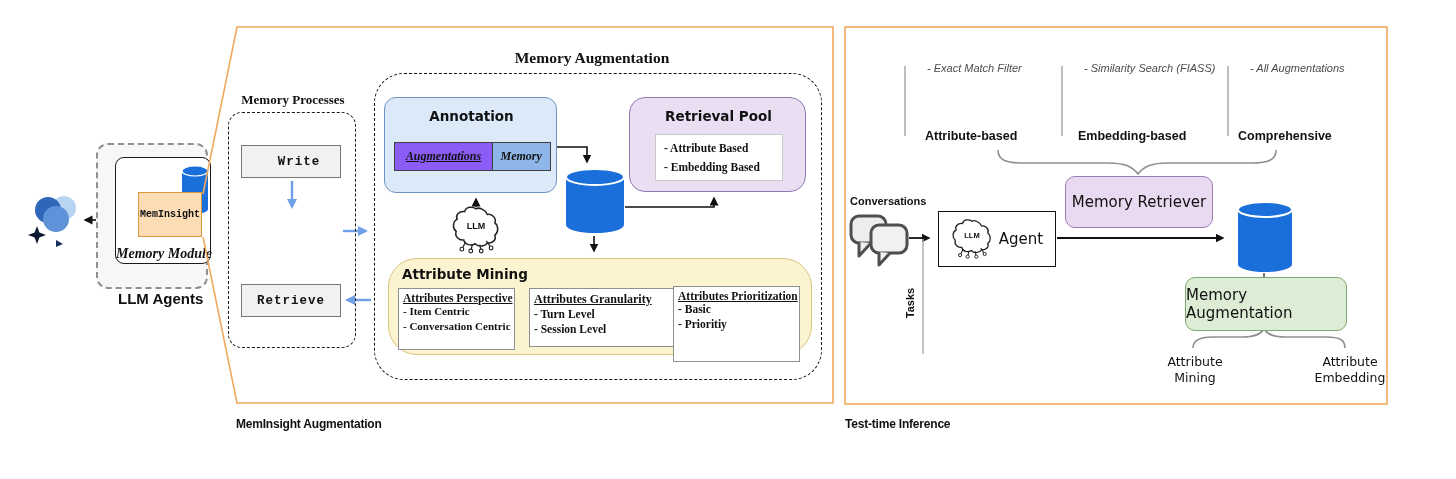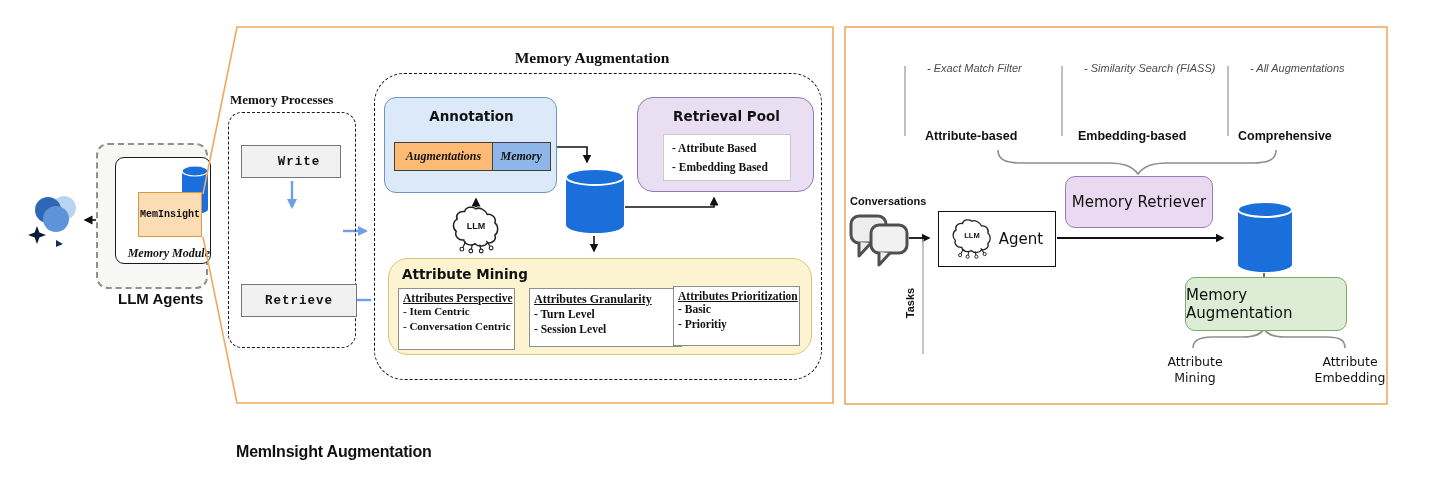--- a/index.html
+++ b/index.html
@@ -3,31 +3,31 @@
 <meta charset="utf-8">
 <style>
   html,body{margin:0;padding:0;background:#fff;}
   #stage{position:relative;width:1456px;height:479px;background:#fff;overflow:hidden;
          font-family:"Liberation Sans",sans-serif;color:#111;}
   .abs{position:absolute;box-sizing:border-box;}
   .t{position:absolute;white-space:nowrap;}
   .serifB{font-family:"Liberation Serif",serif;font-weight:bold;}
   .sansT{font-family:"DejaVu Sans",sans-serif;font-weight:bold;}
   .mono{font-family:"Liberation Mono",monospace;font-weight:bold;}
-  .caption{font-weight:bold;font-size:16px;letter-spacing:-0.2px;margin-top:26px;}
+  .caption{font-weight:bold;font-size:12px;letter-spacing:-0.2px;}
 
   .dashedBox{border:1.6px dashed #1a1a1a;border-radius:14px;background:transparent;}
   .stepBox{background:#f1f1f1;border:1.5px solid #777;display:flex;align-items:center;justify-content:center;
            font-size:12.5px;letter-spacing:1px;}
   .annotation{background:#dbe9f8;border:1.5px solid #6e94c4;border-radius:12px;}
   .chip{display:flex;align-items:center;justify-content:center;border:1.3px solid #3f3f3f;
         font-family:"Liberation Serif",serif;font-weight:bold;font-style:italic;font-size:12px;}
-  .purpleBox{background:#e9def2;border:1.5px solid #917ab2;border-radius:16px;margin-left:8px;}
+  .purpleBox{background:#e9def2;border:1.5px solid #917ab2;border-radius:16px;}
   .whiteInner{background:#fff;border:1px solid #c9c9c9;}
-  .miningBox{background:#fcf3d1;border:1.5px solid #d9c47c;border-radius:20px;text-decoration:underline;}
+  .miningBox{background:#fcf3d1;border:1.5px solid #d9c47c;border-radius:29px;text-decoration:underline;}
   .groupBox{background:#fff;border:1.2px solid #8f8f8f;padding:3px 4px 0 4px;}
   .groupTitle{font-family:"Liberation Serif",serif;font-weight:bold;font-size:11.5px;text-decoration:underline;white-space:nowrap;}
   .groupItem{font-family:"Liberation Serif",serif;font-weight:bold;font-size:11px;line-height:15px;white-space:nowrap;}
   .retrBox{background:#e9d9f1;border:1.5px solid #9b7cb5;border-radius:10px;display:flex;align-items:center;justify-content:center;
            font-family:"DejaVu Sans",sans-serif;font-size:15px;}
   .greenBox{background:#ddecd4;border:1.5px solid #7fa871;border-radius:10px;display:flex;align-items:center;justify-content:center;
            font-family:"DejaVu Sans",sans-serif;font-size:15px;}
   .agentBox{background:#fff;border:1.8px solid #111;display:flex;align-items:center;justify-content:center;gap:6px;
            font-family:"DejaVu Sans",sans-serif;font-size:15px;}
   .note{font-style:italic;font-size:11px;color:#4d4d4d;margin-left:20px;}
@@ -96,35 +96,35 @@
   <div class="abs" style="left:96px;top:143px;width:112px;height:146px;border:2px dashed #909090;border-radius:12px;background:#f7f7f6;z-index:2;"></div>
   <div class="abs" style="left:115px;top:157px;width:96px;height:107px;border:1.6px solid #1a1a1a;border-radius:9px;background:#fff;z-index:2;"></div>
 
   <svg class="abs" style="left:181px;top:164px;z-index:3;" width="28" height="52" viewBox="0 0 28 52">
     <path d="M1 7 v38 a13 5 0 0 0 26 0 v-38" fill="#1a6fdb"></path>
     <ellipse cx="14" cy="7" rx="13" ry="5" fill="#1a6fdb" stroke="#fff" stroke-width="1.2"></ellipse>
   </svg>
 
   <div class="abs mono" style="left:138px;top:192px;width:64px;height:45px;background:#fbdcb4;border:1.4px solid #d99a3d;display:flex;align-items:center;justify-content:center;font-size:10px;z-index:4;">MemInsight</div>
 
-  <div class="t serifB" style="left:116px;top:246px;width:94px;text-align:right;font-style:italic;font-size:12px;z-index:4;">Memory Module</div>
+  <div class="t serifB" style="left:116px;top:246px;width:94px;text-align:left;font-style:italic;font-size:14px;z-index:4;">Memory Module</div>
   <div class="t" style="left:118px;top:290px;font-weight:bold;font-size:15px;z-index:4;">LLM Agents</div>
 
-  <div class="t serifB" style="left:230px;top:92px;width:126px;text-align:left;font-size:13px;z-index:2;">Memory Processes</div>
+  <div class="t serifB" style="left:230px;top:92px;width:126px;text-align:center;font-size:13px;z-index:2;">Memory Processes</div>
   <div class="abs dashedBox" style="left:228px;top:112px;width:128px;height:236px;z-index:2;"></div>
   <div class="abs stepBox mono" style="left:241px;top:145px;width:100px;height:33px;z-index:3;padding-left:16px;">Write</div>
-  <div class="abs stepBox mono" style="left:241px;top:284px;width:116px;height:33px;z-index:3;">Retrieve</div>
+  <div class="abs stepBox mono" style="left:241px;top:284px;width:100px;height:33px;z-index:3;">Retrieve</div>
 
   <div class="t serifB" style="left:482px;top:49px;width:220px;text-align:center;font-size:15.5px;z-index:2;">Memory Augmentation</div>
   <div class="abs" style="left:374px;top:73px;width:448px;height:307px;border:1.7px dashed #111;border-radius:30px;z-index:2;"></div>
 
   <div class="abs annotation" style="left:384px;top:97px;width:173px;height:96px;z-index:3;">
     <div class="t sansT" style="left:0;top:10px;width:173px;text-align:center;font-size:13.5px;">Annotation</div>
     <div class="abs" style="left:9px;top:44px;display:flex;">
-      <div class="chip" style="width:97px;height:27px;background:#fdba74;">Augmentations</div>
+      <div class="chip" style="width:97px;height:27px;background:#8b5cf6;text-decoration:underline;">Augmentations</div>
       <div class="chip" style="width:57px;height:27px;background:#8fb6e9;margin-left:-1.3px;">Memory</div>
     </div>
   </div>
 
   <svg class="abs" style="left:451px;top:205px;z-index:3;" width="50" height="50" viewBox="0 0 52 53">
     <path d="M26 4 C 22 1, 15 2, 14 7 C 8 6, 4 11, 6 15 C 1 18, 1 25, 5 28 C 3 33, 8 38, 13 37 C 14 42, 21 44, 25 41 C 29 45, 36 44, 38 40 C 43 41, 48 37, 46 32 C 50 29, 50 22, 46 19 C 48 14, 43 9, 38 10 C 36 5, 29 2, 26 4 Z" fill="#fff" stroke="#222" stroke-width="1.6"></path>
     <path d="M15 39 L12 45 M22 42 L21 47 M30 42 L31 47 M37 38 L41 44" stroke="#222" stroke-width="1.3" fill="none"></path>
     <circle cx="11" cy="46.8" r="2" fill="#fff" stroke="#222" stroke-width="1.2"></circle>
     <circle cx="20.5" cy="48.8" r="2" fill="#fff" stroke="#222" stroke-width="1.2"></circle>
     <circle cx="31.5" cy="48.8" r="2" fill="#fff" stroke="#222" stroke-width="1.2"></circle>
@@ -153,29 +153,30 @@
       <div class="groupItem">- Item Centric</div>
       <div class="groupItem">- Conversation Centric</div>
     </div>
 
     <div class="abs groupBox" style="left:140px;top:29px;width:153px;height:59px;">
       <div class="groupTitle" style="font-size:12px;">Attributes Granularity</div>
       <div class="groupItem" style="font-size:11.5px;">- Turn Level</div>
       <div class="groupItem" style="font-size:11.5px;">- Session Level</div>
     </div>
 
-    <div class="abs groupBox" style="left:284px;top:27px;width:127px;height:60px;">
+    <div class="abs groupBox" style="left:284px;top:27px;width:127px;height:76px;">
       <div class="groupTitle">Attributes Prioritization</div>
       <div class="groupItem" style="font-size:11.5px;">- Basic</div>
       <div class="groupItem" style="font-size:11.5px;">- Prioritiy</div>
     </div>
   </div>
 
   <div class="t caption" style="left:236px;top:417px;z-index:2;">MemInsight Augmentation</div>
 
+  <div class="t caption" style="left:845px;top:417px;z-index:2;">Test-time Inference</div>
 
   <div class="t note" style="left:907px;top:62px;z-index:2;">- Exact Match Filter</div>
   <div class="t modeLabel" style="left:925px;top:129px;z-index:2;">Attribute-based</div>
 
   <div class="t note" style="left:1064px;top:62px;z-index:2;">- Similarity Search (FIASS)</div>
   <div class="t modeLabel" style="left:1078px;top:129px;z-index:2;">Embedding-based</div>
 
   <div class="t note" style="left:1230px;top:62px;z-index:2;">- All Augmentations</div>
   <div class="t modeLabel" style="left:1238px;top:129px;z-index:2;">Comprehensive</div>
 

